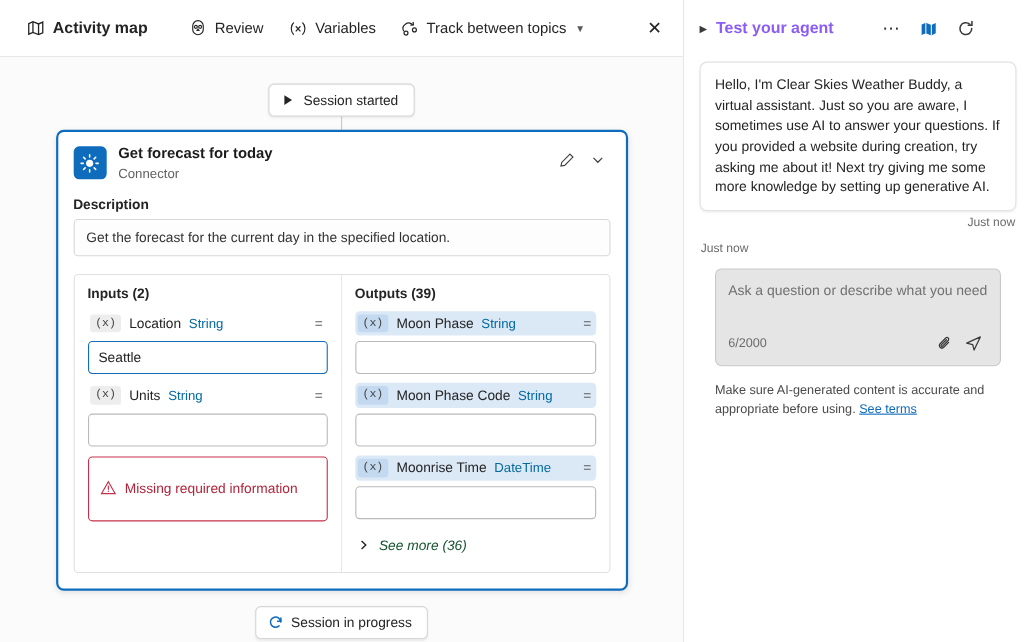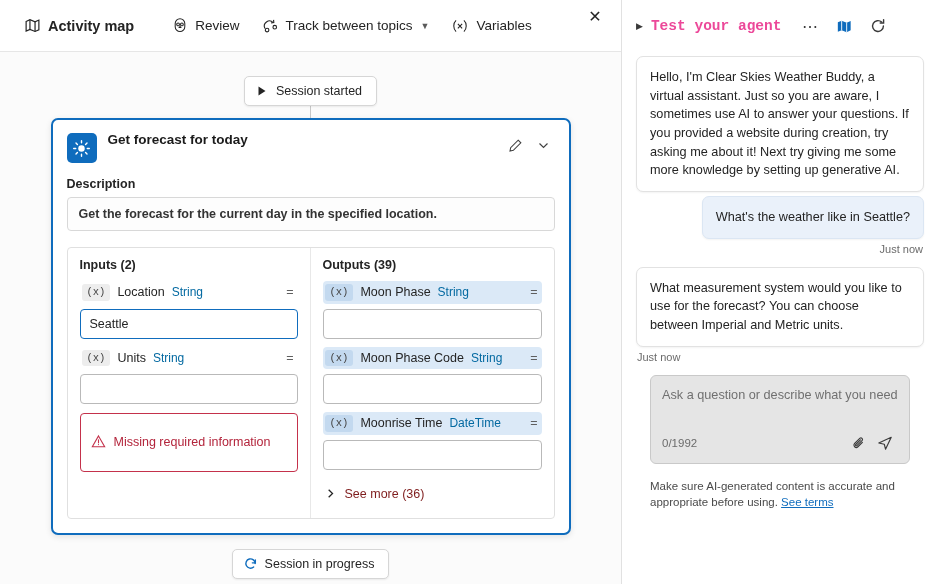--- a/index.html
+++ b/index.html
@@ -24,20 +24,21 @@
     display: flex;
     flex-direction: column;
     border-right: 1px solid #e1e1e1;
     background: #ffffff;
   }
 
   .toolbar {
     height: 52px;
     flex: 0 0 52px;
     display: flex;
+    align-items: center;
     padding: 0 10px 0 14px;
     border-bottom: 1px solid #e6e6e6;
     background: #ffffff;
     gap: 2px;
   }
   .tb-item {
     display: flex;
     align-items: center;
     gap: 7px;
     padding: 6px 10px;
@@ -154,21 +155,20 @@
     padding: 6px 14px 6px 14px;
   }
   .desc-box {
     margin: 0 14px 12px 14px;
     border: 1px solid #d8d8d8;
     border-radius: 4px;
     background: #fdfdfd;
     padding: 9px 11px;
     font-size: 12.5px;
     color: #333333;
-    font-weight: bold;
   }
 
   .io-grid {
     display: flex;
     margin: 16px 14px 14px 14px;
     border: 1px solid #e0e0e0;
     border-radius: 4px;
     overflow: hidden;
   }
   .io-col {
@@ -239,23 +239,24 @@
     color: #b3243b;
     font-size: 12.5px;
     line-height: 1.35;
   }
 
   .see-more {
     display: flex;
     align-items: center;
     gap: 9px;
     font-size: 12.5px;
-    color: #7f1d1d;
+    color: #14532d;
     margin-top: 14px;
     padding: 3px 2px;
+    font-style: italic;
   }
 
   
   .right-pane {
     width: 316px;
     height: 584px;
     display: flex;
     flex-direction: column;
     background: #ffffff;
   }
@@ -268,23 +269,22 @@
     gap: 6px;
   }
   .rp-caret {
     font-size: 9px;
     color: #3a3a3a;
     margin-right: 2px;
   }
   .rp-title {
     font-size: 14.5px;
     font-weight: bold;
-    color: #ec4899;
+    color: #8b5cf6;
     flex: 1;
-    font-family: Liberation Mono, monospace;
   }
   .rp-ibtn {
     width: 28px; height: 28px;
     display: flex; align-items: center; justify-content: center;
     border-radius: 4px;
     color: #3a3a3a;
   }
 
   .chat {
     flex: 1;
@@ -379,46 +379,46 @@
       <div class="tb-item">
         <span>
           <svg width="16" height="16" viewBox="0 0 20 20" fill="none" stroke="#242424" stroke-width="1.3">
             <path d="M4 7a6 6 0 0 1 12 0v4a6 6 0 0 1-12 0z"></path>
             <circle cx="7.6" cy="8" r="1.7"></circle>
               <circle cx="12.4" cy="8" r="1.7"></circle>
             <path d="M10 10.6l-1 1.4h2z"></path>
           </svg>
         </span>
         <span>Review</span>
+      </div>
+
+      <div class="tb-item">
+        <span>
+          <svg width="18" height="16" viewBox="0 0 22 18" fill="none" stroke="#242424" stroke-width="1.3">
+            <path d="M6.2 2.2C4.2 4 3.4 6.4 3.4 9s.8 5 2.8 6.8"></path>
+            <path d="M15.8 2.2c2 1.8 2.8 4.2 2.8 6.8s-.8 5-2.8 6.8"></path>
+            <path d="M8.4 6.4l5.2 5.6M13.6 6.4l-5.2 5.6"></path>
+          </svg>
+        </span>
+        <span>Variables</span>
       </div>
 
       <div class="tb-item">
         <span>
           <svg width="17" height="17" viewBox="0 0 20 20" fill="none" stroke="#242424" stroke-width="1.3">
             <path d="M3.5 13.5a6 6 0 0 1 9.6-7"></path>
             <path d="M13.6 3.4l.3 3.2-3.2.3"></path>
             <circle cx="6" cy="15.4" r="2.1"></circle>
             <circle cx="15" cy="12" r="2.1"></circle>
           </svg>
         </span>
         <span>Track between topics</span>
         <span class="chev">▼</span>
       </div>
 
-      <div class="tb-item">
-        <span>
-          <svg width="18" height="16" viewBox="0 0 22 18" fill="none" stroke="#242424" stroke-width="1.3">
-            <path d="M6.2 2.2C4.2 4 3.4 6.4 3.4 9s.8 5 2.8 6.8"></path>
-            <path d="M15.8 2.2c2 1.8 2.8 4.2 2.8 6.8s-.8 5-2.8 6.8"></path>
-            <path d="M8.4 6.4l5.2 5.6M13.6 6.4l-5.2 5.6"></path>
-          </svg>
-        </span>
-        <span>Variables</span>
-      </div>
-
       <div class="tb-spacer"></div>
       <div class="tb-close">✕</div>
     </div>
 
     <div class="canvas">
 
       <div class="pill-row pill-start">
         <div class="pill">
           <span>
             <svg width="12" height="12" viewBox="0 0 12 12" fill="#242424">
@@ -436,20 +436,21 @@
 
           <div class="node-head">
             <div class="node-icon">
               <svg width="19" height="19" viewBox="0 0 20 20" fill="none" stroke="#ffffff" stroke-width="1.5" stroke-linecap="round">
                 <circle cx="10" cy="10" r="3.4" fill="#ffffff" stroke="none"></circle>
                 <path d="M10 1.8v2.1M10 16.1v2.1M1.8 10h2.1M16.1 10h2.1M4.2 4.2l1.5 1.5M14.3 14.3l1.5 1.5M15.8 4.2l-1.5 1.5M5.7 14.3l-1.5 1.5"></path>
               </svg>
             </div>
             <div class="node-titles">
               <div class="node-title">Get forecast for today</div>
+              <div class="node-sub">Connector</div>
             </div>
             <div class="node-actions">
               <div class="icon-btn">
                 <svg width="15" height="15" viewBox="0 0 18 18" fill="none" stroke="#424242" stroke-width="1.3">
                   <path d="M12.2 2.6l3.2 3.2-9 9-4 .8.8-4z"></path>
                 </svg>
               </div>
               <div class="icon-btn">
                 <svg width="15" height="15" viewBox="0 0 18 18" fill="none" stroke="#424242" stroke-width="1.4">
                   <path d="M4.2 6.6 L9 11.4 L13.8 6.6"></path>
@@ -580,34 +581,28 @@
       </span>
       <span class="rp-ibtn"></span>
     </div>
 
     <div class="chat">
 
       <div class="msg">
         <div class="bubble">Hello, I'm Clear Skies Weather Buddy, a virtual assistant. Just so you are aware, I sometimes use AI to answer your questions. If you provided a website during creation, try asking me about it! Next try giving me some more knowledge by setting up generative AI.</div>
       </div>
 
-      <div class="msg right">
-        <div class="bubble user">What's the weather like in Seattle?</div>
-      </div>
       <div class="ts right">Just now</div>
 
-      <div class="msg">
-        <div class="bubble">What measurement system would you like to use for the forecast? You can choose between Imperial and Metric units.</div>
-      </div>
       <div class="ts">Just now</div>
 
       <div class="composer">
         <div class="composer-ph">Ask a question or describe what you need</div>
         <div class="composer-bottom">
-          <span class="counter">0/1992</span>
+          <span class="counter">6/2000</span>
           <span class="cbtn">
             <svg width="16" height="16" viewBox="0 0 18 18" fill="none" stroke="#3a3a3a" stroke-width="1.3" stroke-linecap="round">
               <path d="M12.8 8.2l-5 5a2.6 2.6 0 0 1-3.7-3.7l6-6a1.8 1.8 0 0 1 2.5 2.5l-6 6a0.9 0.9 0 0 1-1.3-1.3l5.3-5.3"></path>
             </svg>
           </span>
           <span class="cbtn">
             <svg width="16" height="16" viewBox="0 0 18 18" fill="none" stroke="#3a3a3a" stroke-width="1.3" stroke-linejoin="round">
               <path d="M2 9 L16 2.6 L9.6 16 L8.2 10.4 Z"></path>
             </svg>
           </span>

